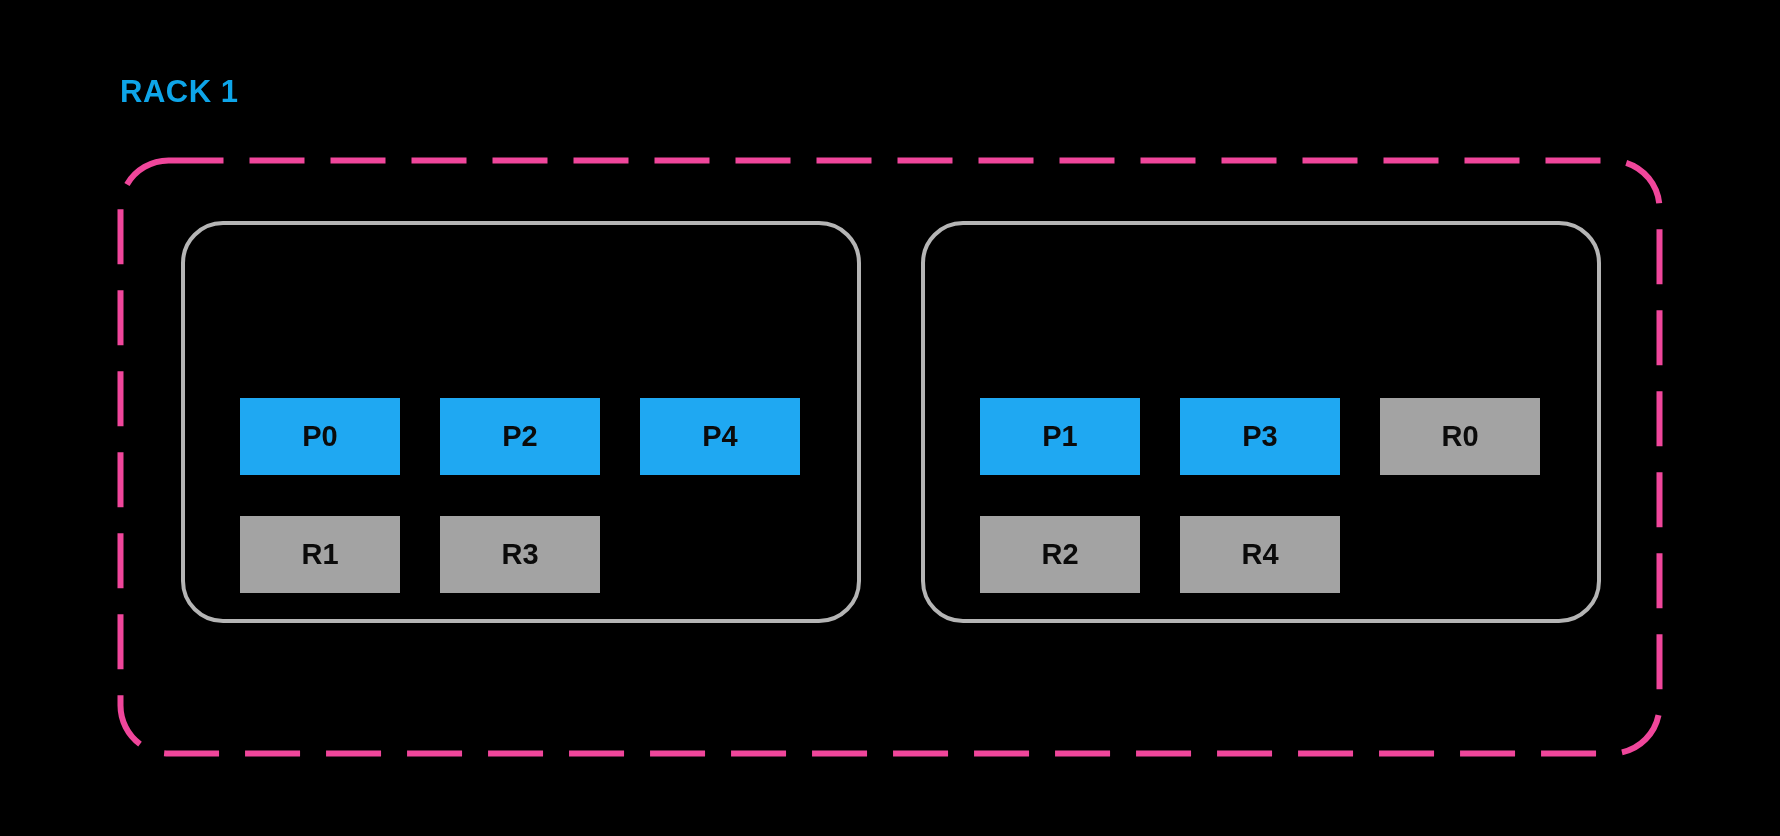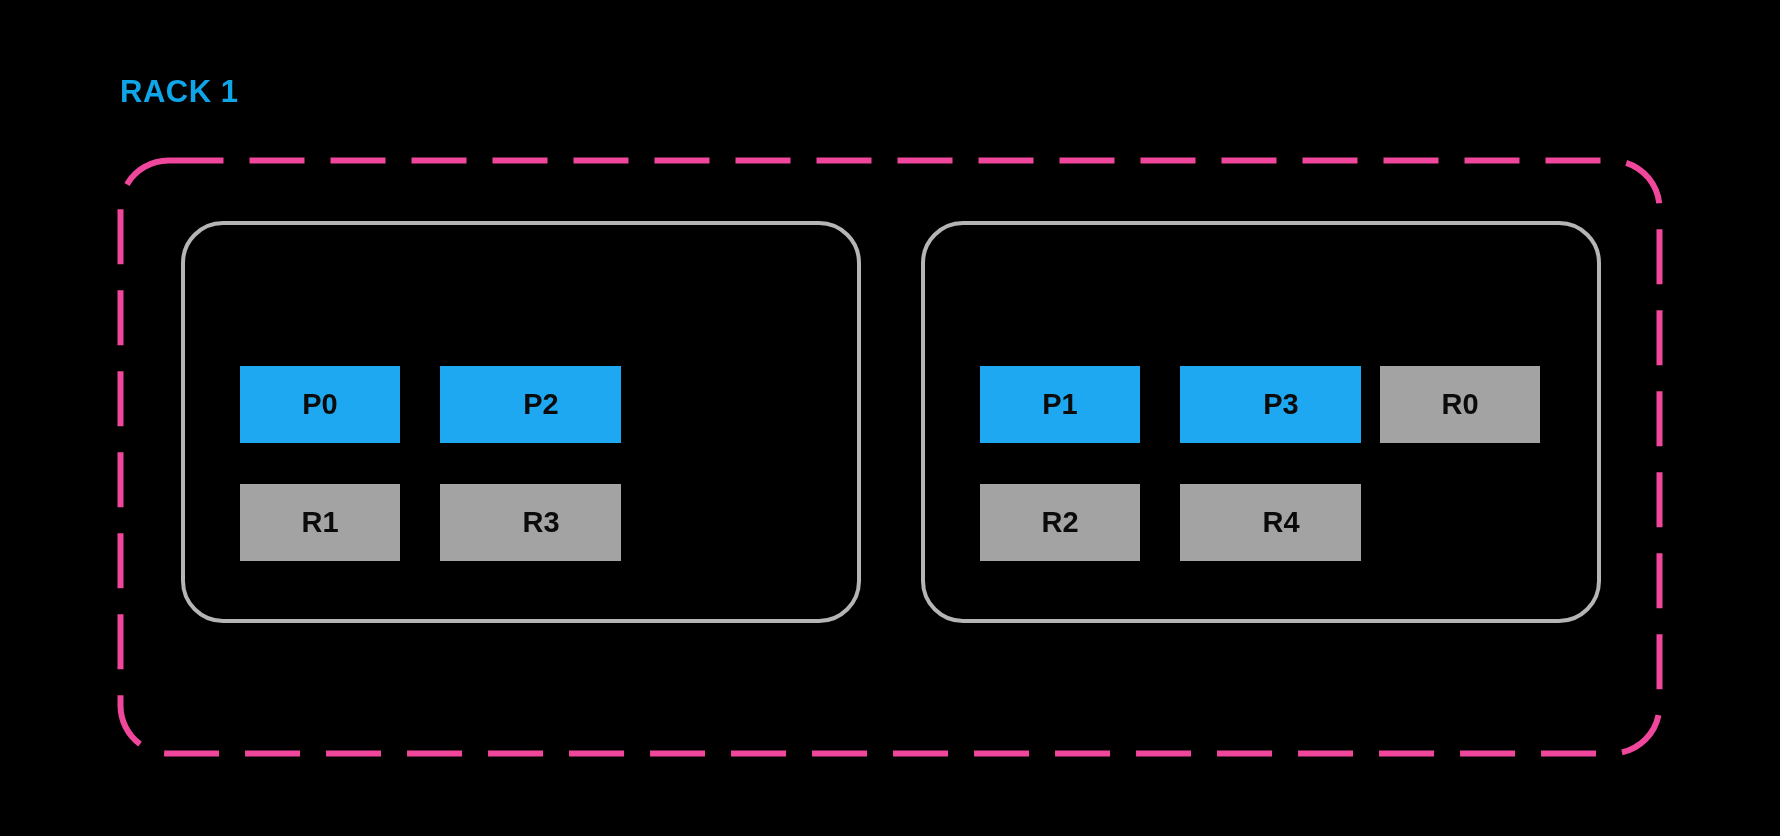--- a/index.html
+++ b/index.html
@@ -44,26 +44,27 @@
   .chip {
     position: absolute;
     width: 160px;
     height: 77px;
     display: flex;
     align-items: center;
     justify-content: center;
     font-size: 29px;
     font-weight: 700;
     color: #0B0B0B;
+    margin-top: 32px;
   }
   .chip.blue  { background: #1FA8F2; }
   .chip.green { background: #a3a3a3; }
   
   .col-0 { left: 55px; }
-  .col-1 { left: 255px; padding-left: 21px; }
+  .col-1 { left: 255px; }
   .col-2 { left: 455px; }
   .row-0 { top: 141px; }
   .row-1 { top: 259px; align-items: center; }
 </style>
 </head>
 <body>
 
 <div class="canvas">
 
   <div class="rack-label">RACK 1</div>
@@ -71,20 +72,23 @@
   <svg class="rack-outline-svg" width="1546" height="600" viewBox="0 0 1546 600">
     <rect x="3.5" y="3.5" width="1539" height="593" rx="48" ry="48" fill="none" stroke="#F0469B" stroke-width="6" stroke-dasharray="55 26"></rect>
   </svg>
 
   <div class="node node-0">
     <div class="chip blue col-0 row-0">
       <span>P0</span>
     </div>
     <div class="chip blue col-1 row-0">
       <span>P2</span>
+    </div>
+    <div class="chip blue col-2 row-0">
+      <span>P4</span>
     </div>
     <div class="chip green col-0 row-1">
       <span>R1</span>
     </div>
     <div class="chip green col-1 row-1">
       <span>R3</span>
     </div>
   </div>
 
   <div class="node node-1">

